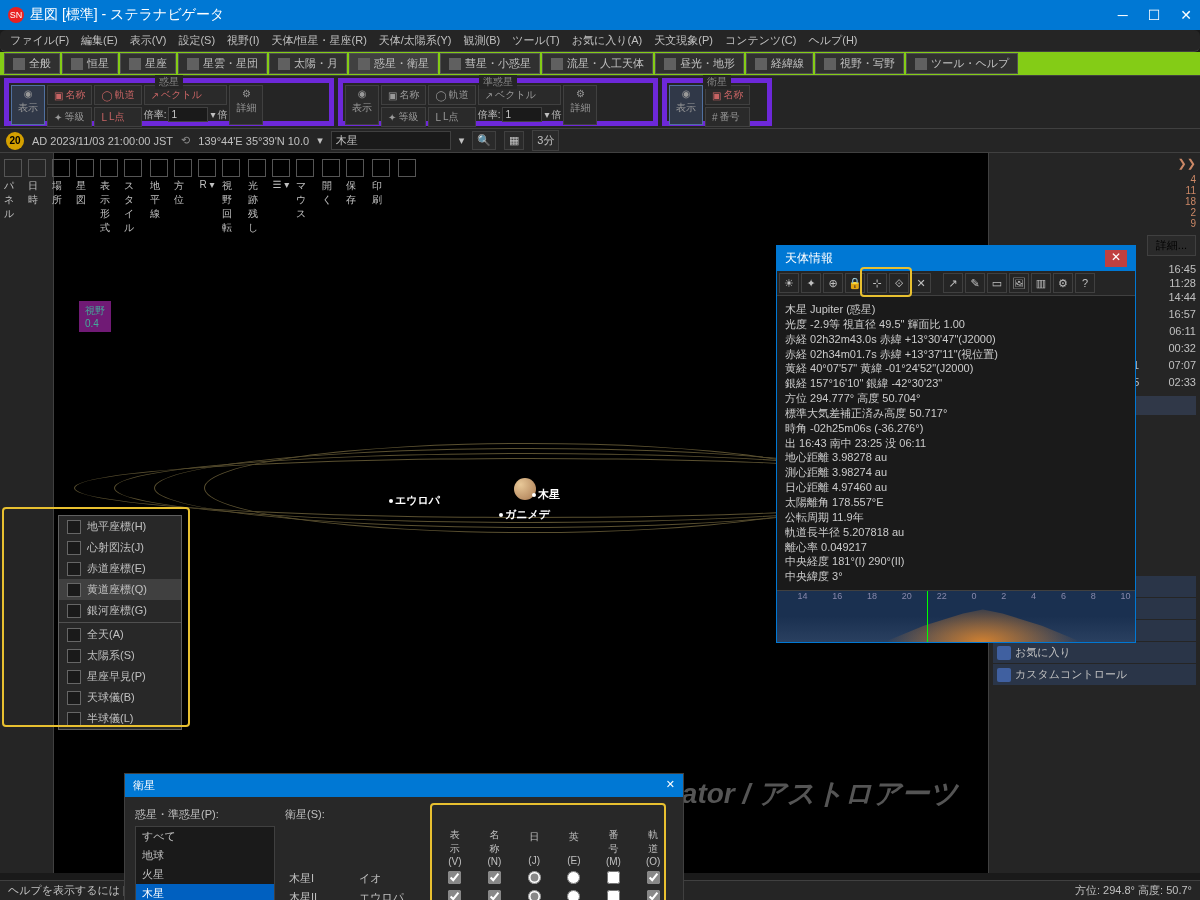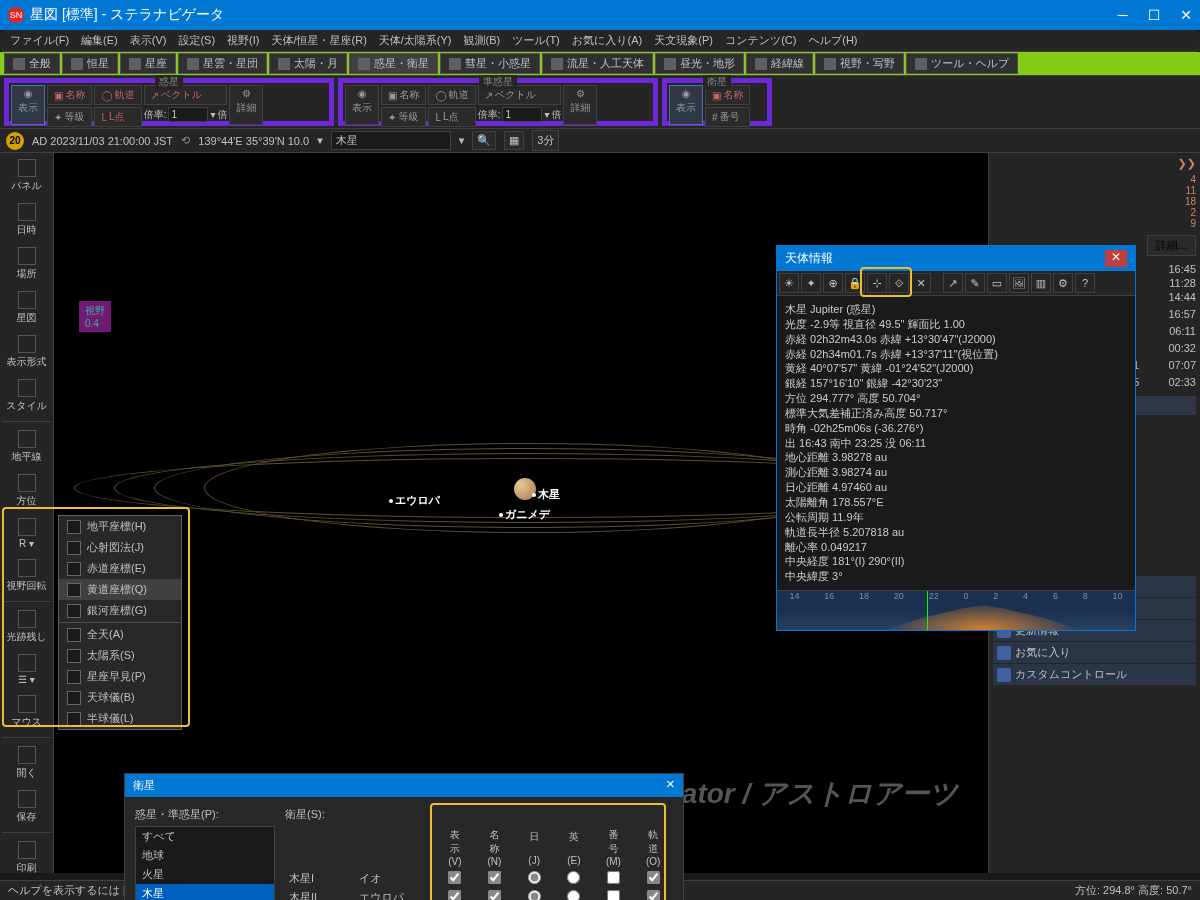--- a/index.html
+++ b/index.html
@@ -19,21 +19,21 @@
 .tsection .stitle{position:absolute;top:-8px;left:50%;transform:translateX(-50%);background:#252525;padding:0 4px;font-size:10px;color:#888;}
 .tbtn{display:inline-flex;align-items:center;gap:2px;padding:2px 6px;border:1px solid #404040;background:#2a2a2a;font-size:10px;cursor:pointer;color:#999;}
 .tbtn.red{color:#c86464;}
 .tbtn.active{background:#303848;border-color:#5070a0;}
 .tinput{background:#1a1a1a;border:1px solid #404040;color:#ccc;width:40px;padding:1px 2px;font-size:10px;}
 .statusbar{background:#252525;height:24px;display:flex;align-items:center;padding:0 6px;gap:8px;border-bottom:1px solid #404040;font-size:11px;}
 .statusbar .yellow-circle{width:18px;height:18px;border-radius:50%;background:#d4a000;color:#000;display:flex;align-items:center;justify-content:center;font-weight:bold;font-size:10px;}
 .statusbar .dd{background:#1a1a1a;border:1px solid #404040;padding:1px 4px;min-width:120px;}
 .statusbar .sbtn{border:1px solid #404040;padding:2px 4px;background:#2a2a2a;}
 .main{position:relative;height:720px;background:#000;}
-.leftpanel{position:absolute;left:0;top:0;width:54px;height:100%;background:#252525;border-right:1px solid #404040;display:flex;flex-direction:column;gap:2px;padding:2px;}
+.leftpanel{position:absolute;left:0;top:0;width:54px;height:100%;background:#252525;border-right:1px solid #404040;display:flex;flex-direction:row;gap:2px;padding:2px;}
 .lpbtn{display:flex;flex-direction:column;align-items:center;padding:4px 2px;font-size:10px;cursor:pointer;}
 .lpbtn .lpicon{width:18px;height:18px;border:1px solid #555;margin-bottom:2px;}
 .coord-menu{position:absolute;left:58px;top:362px;width:124px;background:#282828;border:1px solid #606060;z-index:100;}
 .coord-menu .mitem{padding:3px 8px;display:flex;align-items:center;gap:6px;font-size:11px;cursor:pointer;}
 .coord-menu .micon{width:14px;height:14px;border:1px solid #666;background:#1a1a1a;}
 .coord-menu hr{border:none;border-top:1px solid #505050;margin:1px 0;}
 .sky{position:absolute;left:54px;top:0;right:212px;height:100%;}
 .sky .fov-label{position:absolute;left:25px;top:148px;background:#701a75;color:#4a9;padding:3px 6px;font-size:10px;}
 .orbit{position:absolute;border:1px solid #5a5030;border-radius:50%;}
 .planet-label{position:absolute;color:#fff;font-size:11px;font-weight:bold;}
@@ -41,21 +41,21 @@
 .rightpanel .row{display:flex;justify-content:space-between;padding:1px 0;}
 .rightpanel .sectitle{background:#303848;padding:2px 6px;margin:4px 0;text-align:center;}
 .rightpanel .linkitem{display:flex;align-items:center;gap:4px;padding:3px 4px;background:#2a3548;margin:1px 0;cursor:pointer;}
 .rightpanel .linkicon{width:14px;height:14px;background:#4060a0;border-radius:2px;}
 .info-window{position:absolute;left:776px;top:92px;width:360px;background:#1a1a1a;border:1px solid #0078d4;z-index:50;}
 .info-window .iw-title{background:#0078d4;color:#fff;padding:4px 8px;display:flex;justify-content:space-between;font-size:12px;}
 .info-window .iw-close{background:#c04040;padding:0 6px;cursor:pointer;}
 .info-window .iw-toolbar{background:#252525;padding:2px;display:flex;gap:2px;border-bottom:1px solid #404040;}
 .info-window .iw-tbtn{width:20px;height:20px;border:1px solid #404040;display:flex;align-items:center;justify-content:center;font-size:11px;}
 .info-window .iw-body{padding:6px 8px;font-size:11px;line-height:1.35;font-family:monospace;color:#ccc;}
-.info-window .iw-chart{height:40px;background:linear-gradient(180deg,#1a3050 0%,#1a3050 50%,#2a4060 100%);position:relative;border-top:1px solid #404040;}
+.info-window .iw-chart{height:52px;background:linear-gradient(180deg,#1a3050 0%,#1a3050 50%,#2a4060 100%);position:relative;border-top:1px solid #404040;padding-left:8px;}
 .info-window .iw-chart .curve{position:absolute;bottom:0;left:30%;width:55%;height:80%;background:radial-gradient(ellipse at center bottom,#d08030 0%,transparent 70%);clip-path:polygon(0 100%,20% 60%,40% 30%,50% 20%,60% 30%,80% 60%,100% 100%);}
 .info-window .iw-chart .ticks{position:absolute;top:0;width:100%;display:flex;justify-content:space-around;font-size:9px;color:#88a;}
 .moon-dialog{position:absolute;left:124px;top:620px;width:560px;background:#282828;border:1px solid #404040;z-index:60;}
 .moon-dialog .md-title{background:#0078d4;color:#fff;padding:4px 8px;display:flex;justify-content:space-between;}
 .moon-dialog .md-body{padding:10px;display:flex;gap:10px;}
 .moon-dialog .md-list{width:140px;}
 .moon-dialog .md-list .listbox{height:170px;border:1px solid #404040;background:#1a1a1a;overflow:auto;}
 .moon-dialog .md-list .listbox div{padding:2px 6px;cursor:pointer;}
 .moon-dialog .md-list .listbox div.sel{background:#0060c0;color:#fff;}
 .moon-dialog .md-grid{flex:1;}

